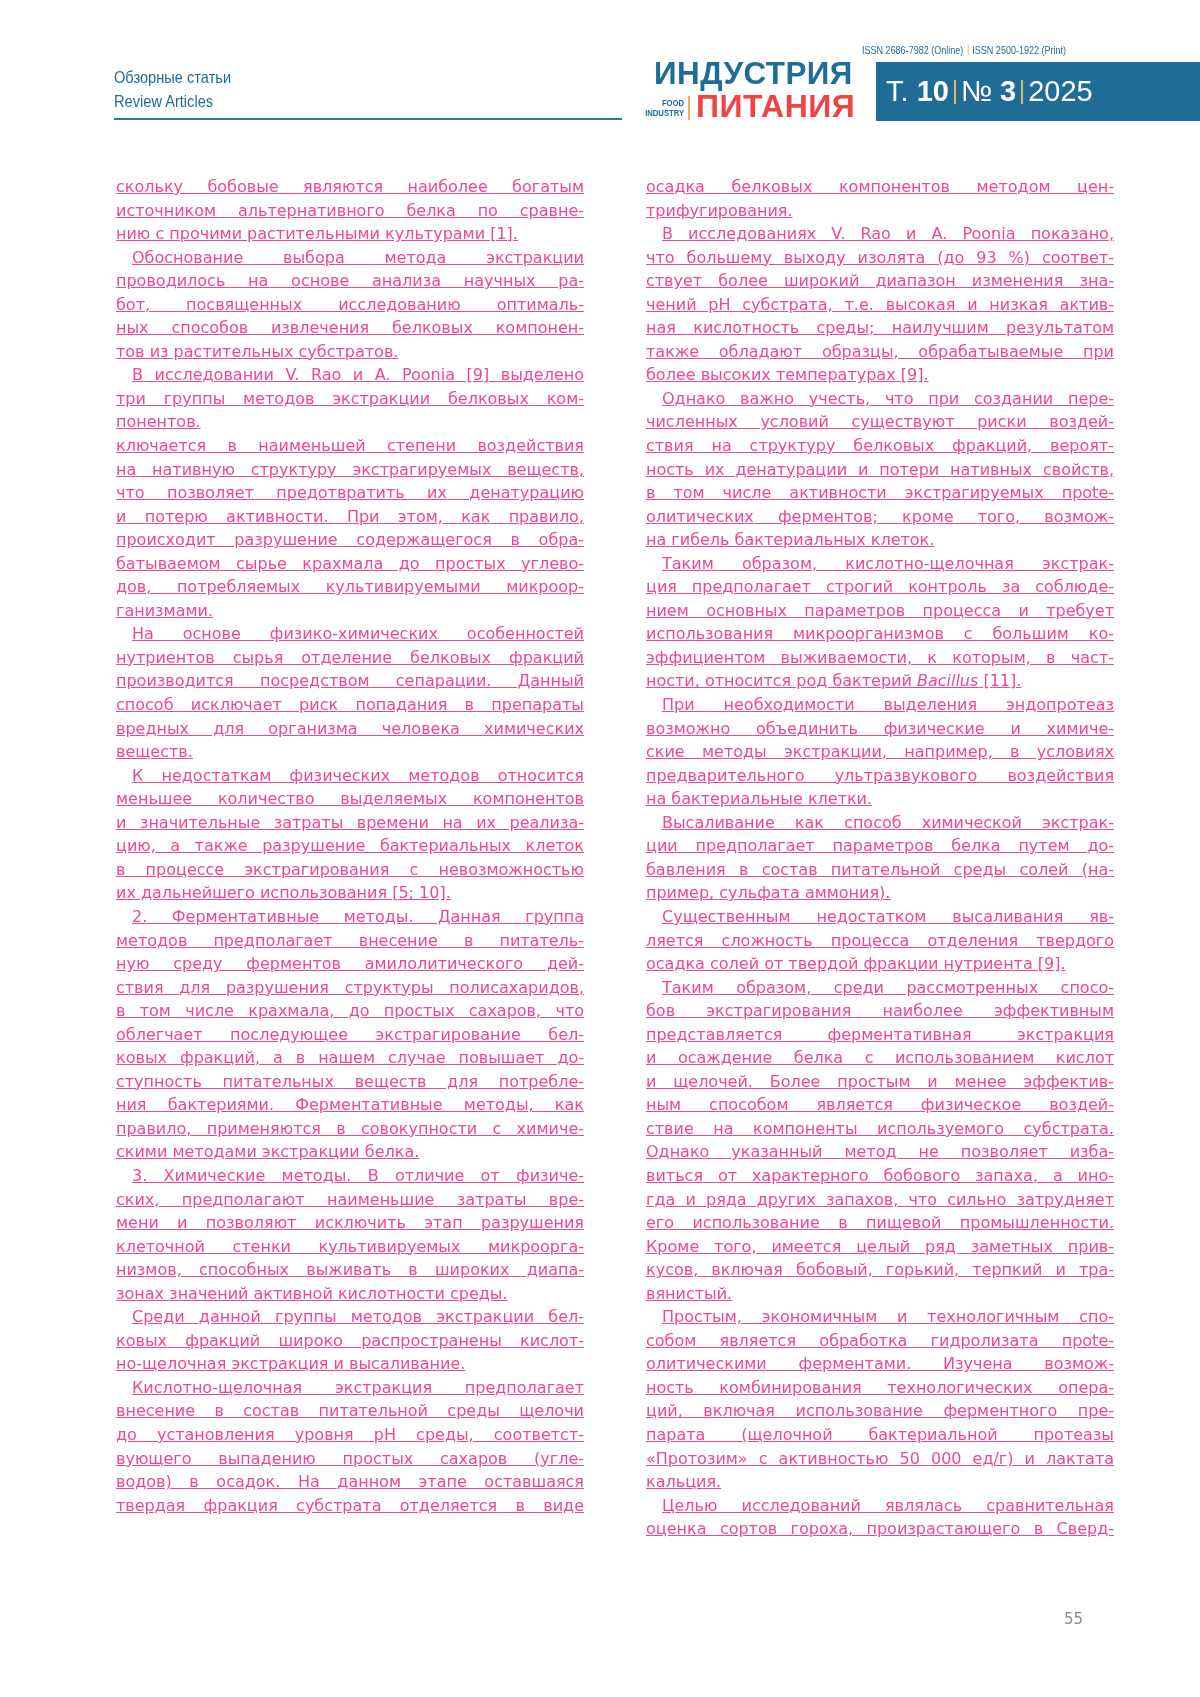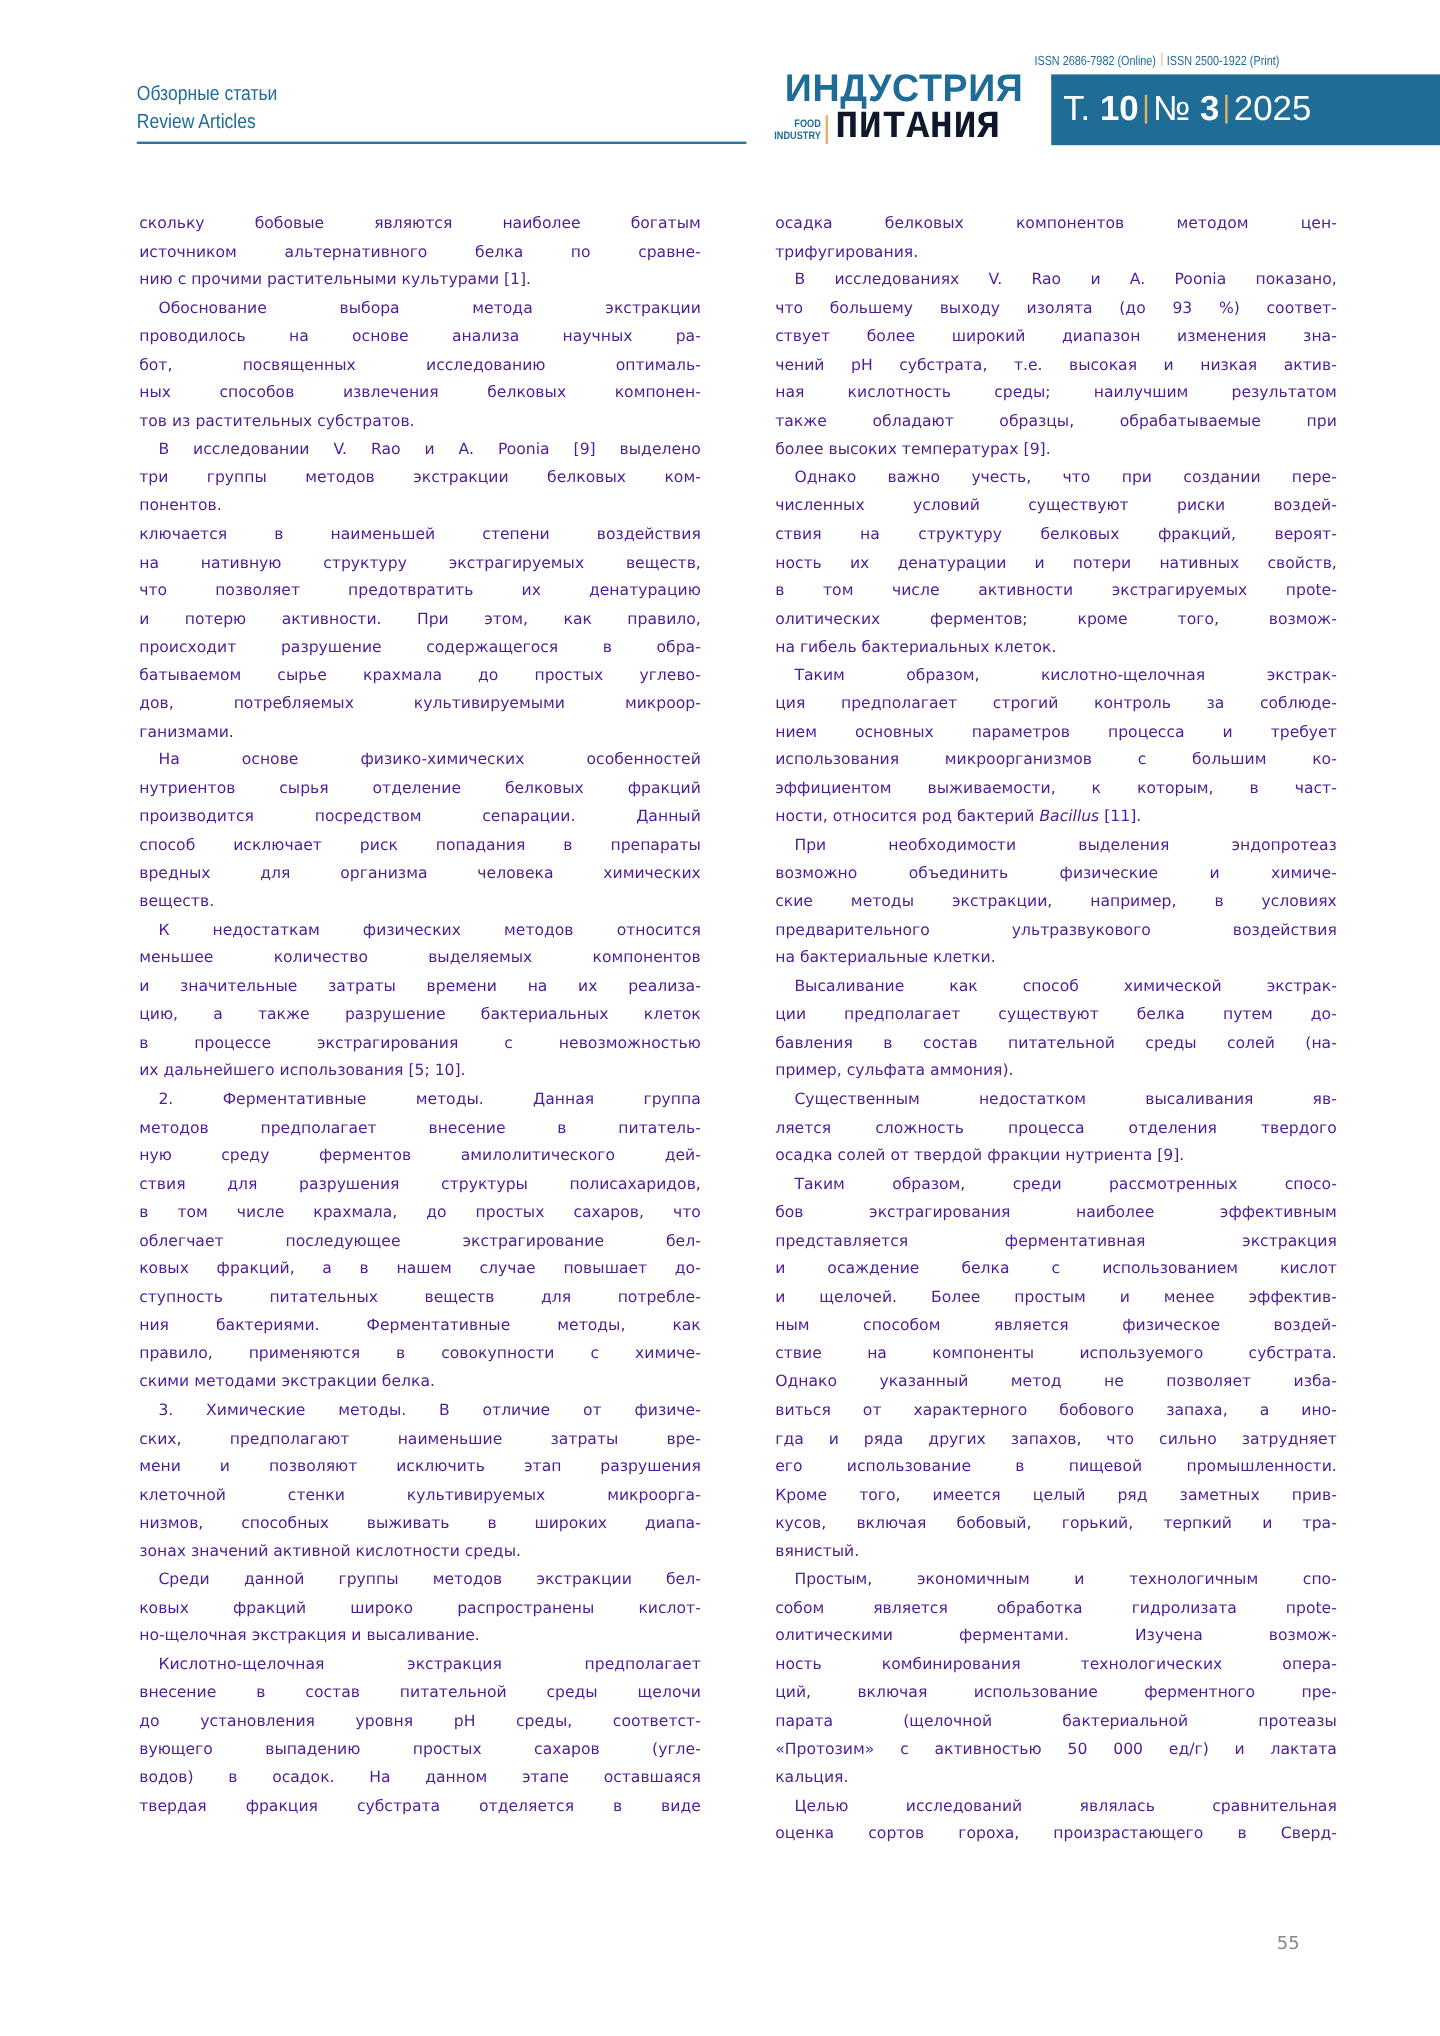--- a/index.html
+++ b/index.html
@@ -5,30 +5,30 @@
   html, body { margin: 0; padding: 0; background: #ffffff; }
   body { width: 1200px; height: 1697px; position: relative; overflow: hidden; font-family: "DejaVu Sans", sans-serif; }
 
   .hdr-left { position: absolute; left: 114px; top: 66px; color: #1f6c97; font-family: "Liberation Sans", sans-serif; font-size: 17px; line-height: 24px; transform: scaleX(0.86); transform-origin: left top; }
   .hdr-rule { position: absolute; left: 114px; top: 118px; width: 508px; height: 2px; background: #2a77a4; }
 
   .issn { position: absolute; left: 862px; top: 44px; font-family: "Liberation Sans", sans-serif; font-size: 11px; color: #1f6c97; transform: scaleX(0.82); transform-origin: left top; white-space: nowrap; }
   .issn .sep { display: inline-block; width: 1px; height: 11px; background: #e6b464; margin: 0 5px; vertical-align: -1px; }
 
   .logo-top { position: absolute; left: 654px; top: 58px; font-family: "Liberation Sans", sans-serif; font-weight: bold; font-size: 32px; line-height: 30px; color: #1f6c97; letter-spacing: 0.5px; transform: scaleX(0.98); transform-origin: left top; white-space: nowrap; }
-  .logo-bottom { position: absolute; left: 696px; top: 91px; font-family: Liberation Mono, monospace; font-weight: bold; font-size: 32px; line-height: 30px; color: #0f172a; letter-spacing: 0.5px; white-space: nowrap; }
+  .logo-bottom { position: absolute; left: 696px; top: 91px; font-family: Liberation Sans, sans-serif; font-weight: bold; font-size: 32px; line-height: 30px; color: #ef4444; letter-spacing: 0.5px; white-space: nowrap; }
   .logo-food { position: absolute; left: 632px; top: 98px; width: 52px; text-align: right; font-family: "Liberation Sans", sans-serif; font-weight: bold; font-size: 9px; line-height: 10px; color: #1f6c97; transform: scaleX(0.85); transform-origin: right top; }
   .logo-sep { position: absolute; left: 688px; top: 96px; width: 2px; height: 24px; background: #e6b464; }
 
   .issue-box { position: absolute; left: 876px; top: 62px; width: 344px; height: 59px; background: #1f6c97; color: #ffffff; }
   .issue-text { position: absolute; left: 10px; top: 13px; font-family: "Liberation Sans", sans-serif; font-size: 29px; line-height: 32px; white-space: nowrap; }
   .issue-text .bold { font-weight: bold; }
   .issue-text .bar { display: inline-block; width: 2px; height: 24px; background: #e6b464; margin: 0 5px; vertical-align: -3px; }
 
-  .col { position: absolute; top: 175px; width: 468px; font-family: "DejaVu Sans", sans-serif; font-size: 13px; line-height: 23.55px; color: #4c1d95; }
+  .col { position: absolute; top: 175px; width: 468px; font-family: "DejaVu Sans", sans-serif; font-size: 16px; line-height: 23.55px; color: #ec4899; text-decoration: underline; }
   .col-left { left: 116px; }
   .col-right { left: 646px; }
   .ln { display: block; white-space: nowrap; text-align: justify; text-align-last: justify; height: 23.55px; overflow: visible; }
   .ln.last { text-align-last: left; }
   .ln.ind { padding-left: 16px; }
   .ln i { font-style: italic; }
 
   .page-no { position: absolute; left: 1064px; top: 1610px; font-family: "DejaVu Sans", sans-serif; font-size: 15px; color: #8a8a8a; }
 </style>
 </head>
@@ -139,21 +139,21 @@
     <span class="ln">нием основных параметров процесса и требует</span>
     <span class="ln">использования микроорганизмов с большим ко-</span>
     <span class="ln">эффициентом выживаемости, к которым, в част-</span>
     <span class="ln last"><span>ности, относится род бактерий </span><i>Bacillus</i><span> [11].</span></span>
     <span class="ln ind">При необходимости выделения эндопротеаз</span>
     <span class="ln">возможно объединить физические и химиче-</span>
     <span class="ln">ские методы экстракции, например, в условиях</span>
     <span class="ln">предварительного ультразвукового воздействия</span>
     <span class="ln last">на бактериальные клетки.</span>
     <span class="ln ind">Высаливание как способ химической экстрак-</span>
-    <span class="ln">ции предполагает существуют белка путем до-</span>
+    <span class="ln">ции предполагает параметров белка путем до-</span>
     <span class="ln">бавления в состав питательной среды солей (на-</span>
     <span class="ln last">пример, сульфата аммония).</span>
     <span class="ln ind">Существенным недостатком высаливания яв-</span>
     <span class="ln">ляется сложность процесса отделения твердого</span>
     <span class="ln last">осадка солей от твердой фракции нутриента [9].</span>
     <span class="ln ind">Таким образом, среди рассмотренных спосо-</span>
     <span class="ln">бов экстрагирования наиболее эффективным</span>
     <span class="ln">представляется ферментативная экстракция</span>
     <span class="ln">и осаждение белка с использованием кислот</span>
     <span class="ln">и щелочей. Более простым и менее эффектив-</span>

